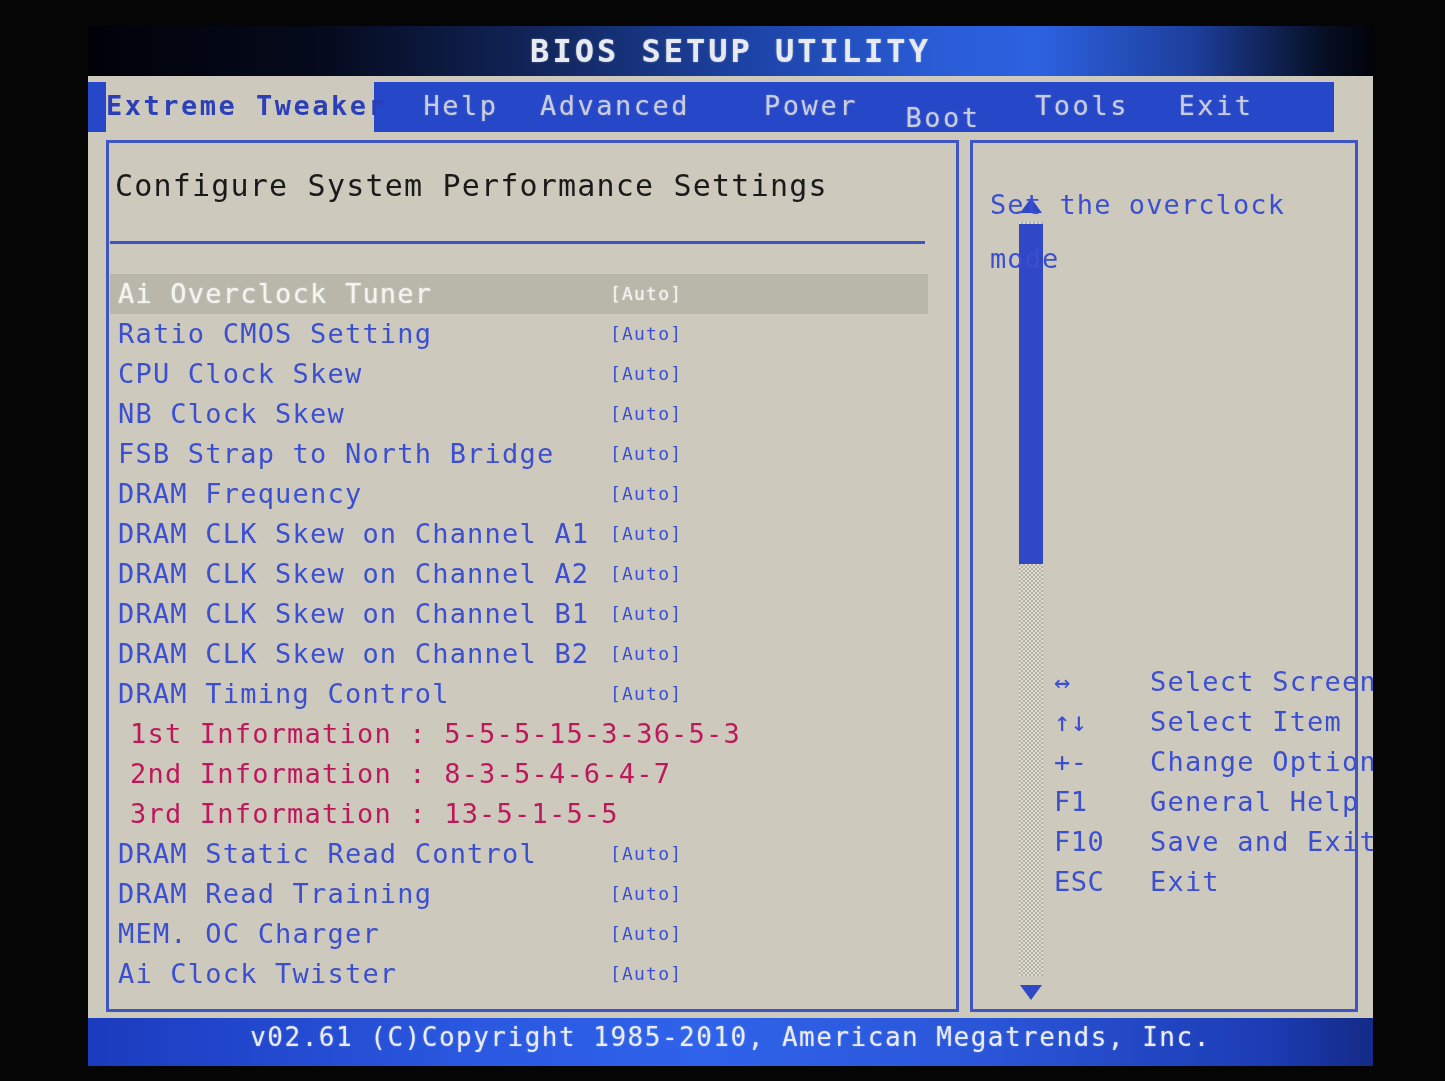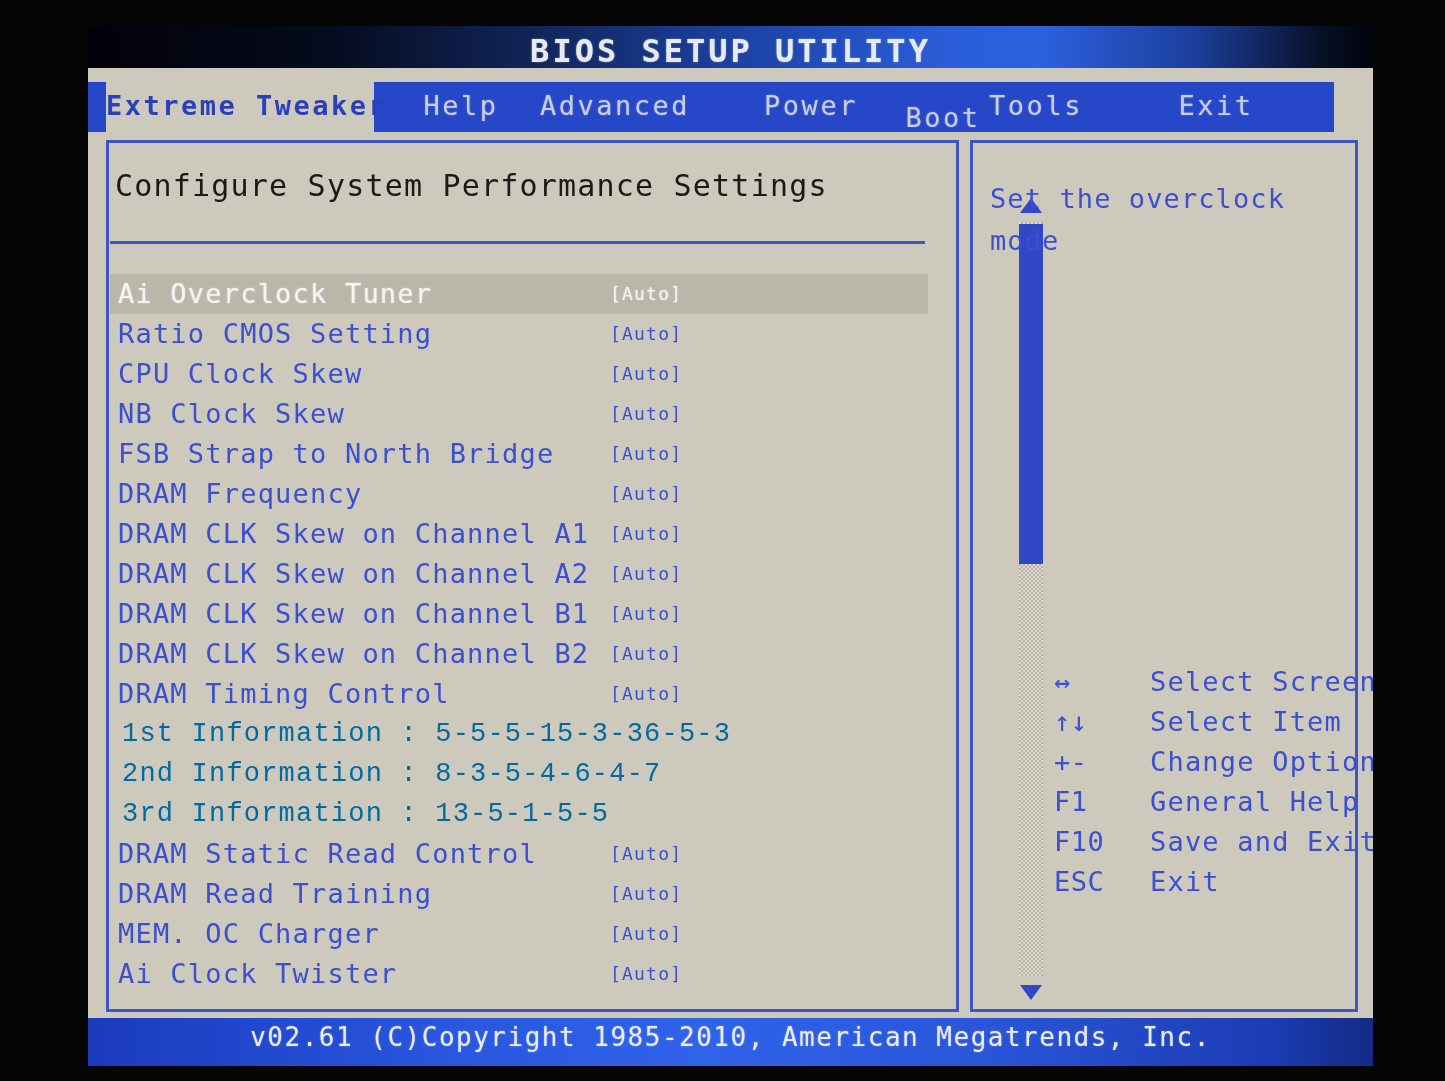--- a/index.html
+++ b/index.html
@@ -33,21 +33,21 @@
     height: 1040px;
     background: #cdcabd;
     overflow: hidden;
   }
 
   
   #title-bar {
     position: absolute;
     left: 0; top: 0;
     width: 1285px;
-    height: 42px;
+    height: 50px;
     background: linear-gradient(to right,
         #010108 0%,
         #050a1c 18%,
         #12275e 36%,
         #1d44a8 52%,
         #2a5cd6 66%,
         #2c61e0 74%,
         #1d3f9c 86%,
         #071027 96%,
         #01030a 100%);
@@ -178,23 +178,22 @@
   .setting-row.selected {
     background: #b9b6aa;
   }
   .setting-row.selected .s-label,
   .setting-row.selected .s-value {
     color: #f4f4f0;
     text-shadow: 0 0 2px rgba(255,255,255,0.6);
   }
   
   .setting-row.info .s-label {
-    left: 12px;
-    color: #0369a1;
-    font-family: Liberation Mono, monospace;
+    left: 20px;
+    color: #be185d;
   }
 
   
   #scrollbar {
     position: absolute;
     left: 928px;
     top: 168px;
     width: 30px;
     height: 810px;
   }
@@ -234,21 +233,21 @@
 
   
   #help-text {
     position: absolute;
     left: 902px;
     top: 152px;
     width: 360px;
     font-size: 27px;
     letter-spacing: 1.1px;
     color: #3b4fd0;
-    line-height: 42px;
+    line-height: 54px;
     font-family: "DejaVu Sans Mono", monospace;
   }
 
   #key-legend {
     position: absolute;
     left: 894px;
     top: 636px;
     width: 380px;
   }
   .key-row {
@@ -314,21 +313,21 @@
     <div id="title-bar">
       <div id="title-text">BIOS SETUP UTILITY</div>
     </div>
 
     <div id="tab-bar">
         <div class="tab active" style="left: 18px; width: 268px; text-align: center;"><span>Extreme Tweaker</span></div>
         <div class="tab" style="left: 318px; width: 110px; text-align: center;"><span>Help</span></div>
         <div class="tab" style="left: 452px; width: 190px; "><span>Advanced</span></div>
         <div class="tab" style="left: 656px; width: 134px; text-align: center;"><span>Power</span></div>
         <div class="tab" style="left: 800px; width: 110px; text-align: center; margin-top: 12px;"><span>Boot</span></div>
-        <div class="tab" style="left: 888px; width: 120px; text-align: center;"><span>Tools</span></div>
+        <div class="tab" style="left: 934px; width: 120px; text-align: center;"><span>Tools</span></div>
         <div class="tab" style="left: 1080px; width: 96px; text-align: center;"><span>Exit</span></div>
       </div>
 
     <div id="left-panel"></div>
     <div id="panel-divider"></div>
     <div id="right-panel"></div>
 
     <div id="section-heading">Configure System Performance Settings</div>
     <div id="heading-rule"></div>
 

